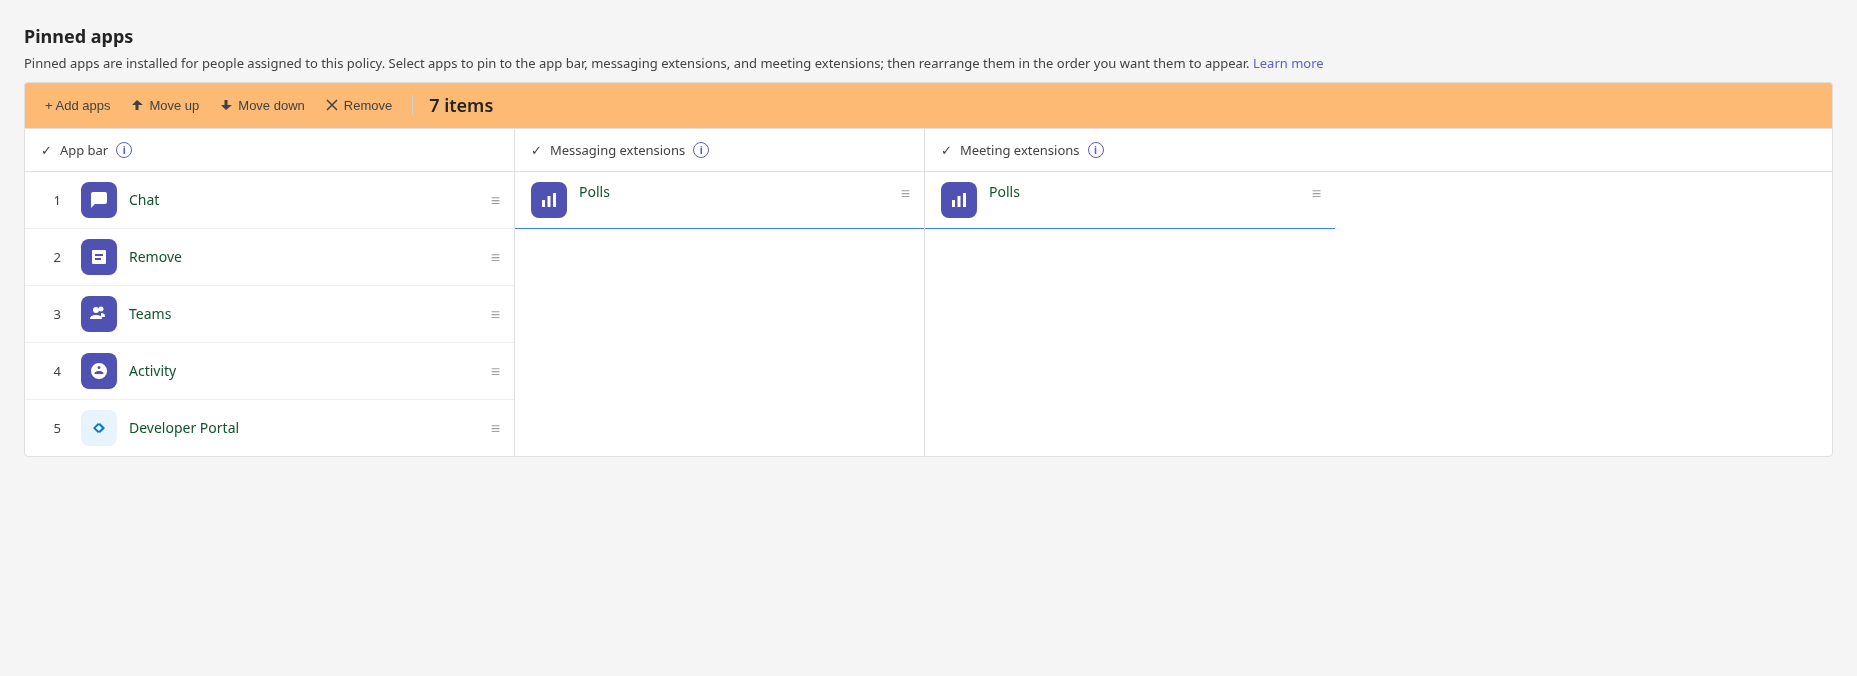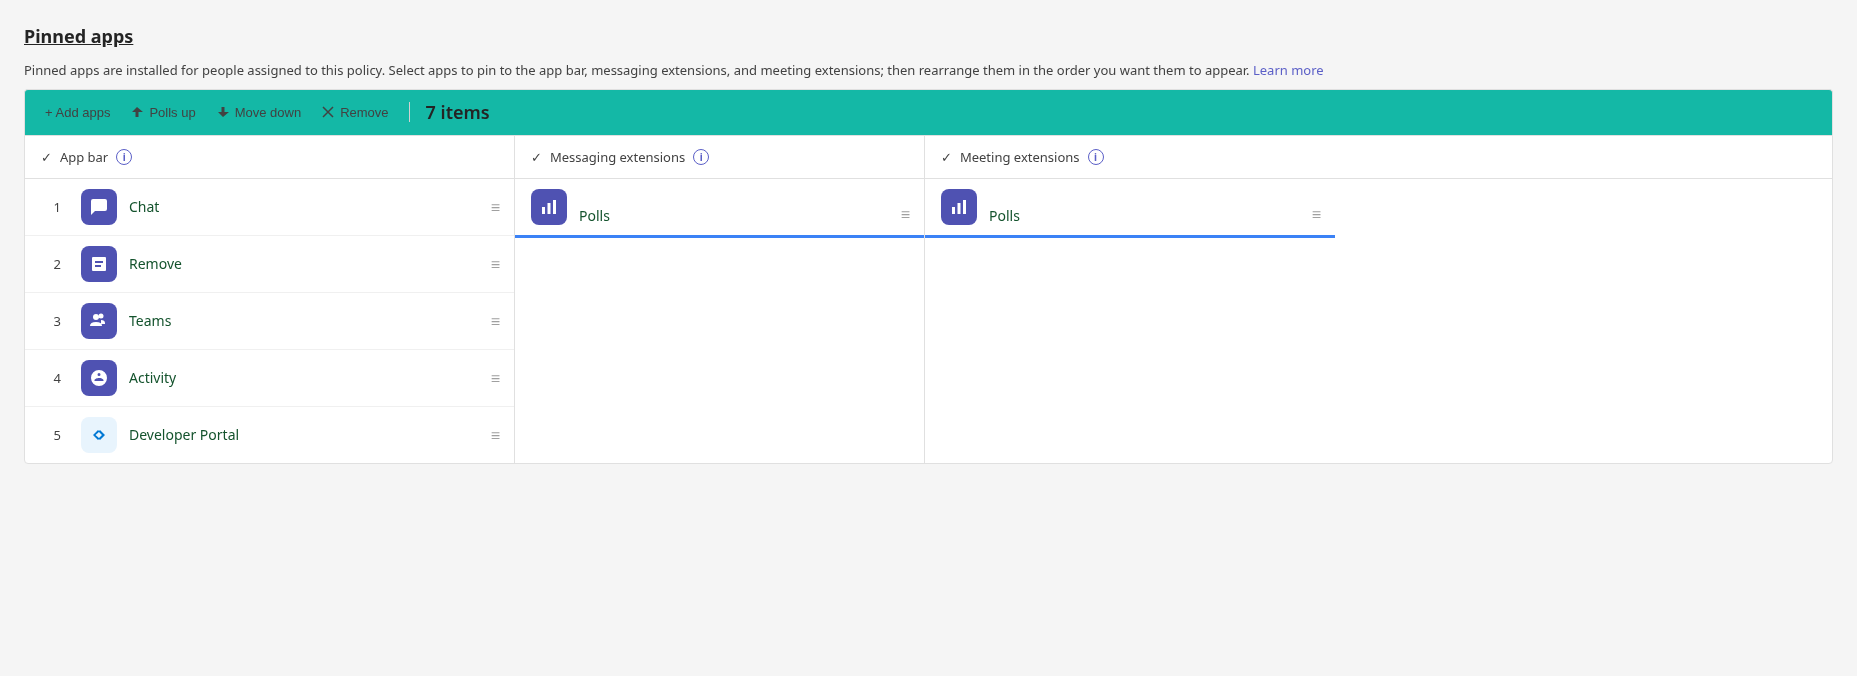--- a/index.html
+++ b/index.html
@@ -9,43 +9,42 @@
       color: #242424;
       font-size: 14px;
       padding: 24px;
       min-width: 1857px;
       min-height: 676px;
     }
 
     .page-title {
       font-size: 18px;
       font-weight: 700;
-      margin-bottom: 13px;
-      text-decoration: underline;
+      margin-bottom: 6px;
     }
 
     .description {
       color: #424242;
       font-size: 13px;
       line-height: 1.5;
       margin-bottom: 8px;
       max-width: 1700px;
     }
 
     .learn-more {
       color: #5b5fc7;
       text-decoration: none;
     }
 
     .toolbar {
       display: flex;
       align-items: center;
       gap: 4px;
       padding: 10px 12px;
-      background: #14b8a6;
+      background: #fdba74;
       border: 1px solid #e0e0e0;
       border-bottom: none;
       border-radius: 4px 4px 0 0;
     }
 
     .toolbar-btn {
       display: flex;
       align-items: center;
       gap: 5px;
       padding: 5px 8px;
@@ -191,23 +190,23 @@
     .ext-list {
       border-right: 1px solid #e0e0e0;
     }
 
     .ext-list:last-child {
       border-right: none;
     }
 
     .ext-row {
       display: flex;
-      align-items: flex-end;
+      align-items: flex-start;
       padding: 10px 16px;
-      border-bottom: 3px solid #3b82f6;
+      border-bottom: 1px solid #3b82f6;
       gap: 12px;
     }
 
     .polls-icon {
       width: 36px;
       height: 36px;
       border-radius: 8px;
       background: #4f52b2;
       display: flex;
       align-items: center;
@@ -229,21 +228,21 @@
   <span>Pinned apps are installed for people assigned to this policy. Select apps to pin to the app bar, messaging extensions, and meeting extensions; then rearrange them in the order you want them to appear.</span>
   <a href="#" class="learn-more">Learn more</a>
 </p>
 
 <div class="toolbar">
   <button class="toolbar-btn">+ Add apps</button>
   <button class="toolbar-btn">
     <svg width="14" height="14" viewBox="0 0 14 14" fill="none">
       <path d="M7 2L2 7h3.5v5h3V7H13L7 2z" fill="#424242"></path>
     </svg>
-    <span>Polls up</span>
+    <span>Move up</span>
   </button>
   <button class="toolbar-btn">
     <svg width="14" height="14" viewBox="0 0 14 14" fill="none">
       <path d="M7 12L2 7h3.5V2h3v5H13L7 12z" fill="#424242"></path>
     </svg>
     <span>Move down</span>
   </button>
   <button class="toolbar-btn">
     <svg width="14" height="14" viewBox="0 0 14 14" fill="none">
       <path d="M2 2L12 12M12 2L2 12" stroke="#424242" stroke-width="1.5"></path>

